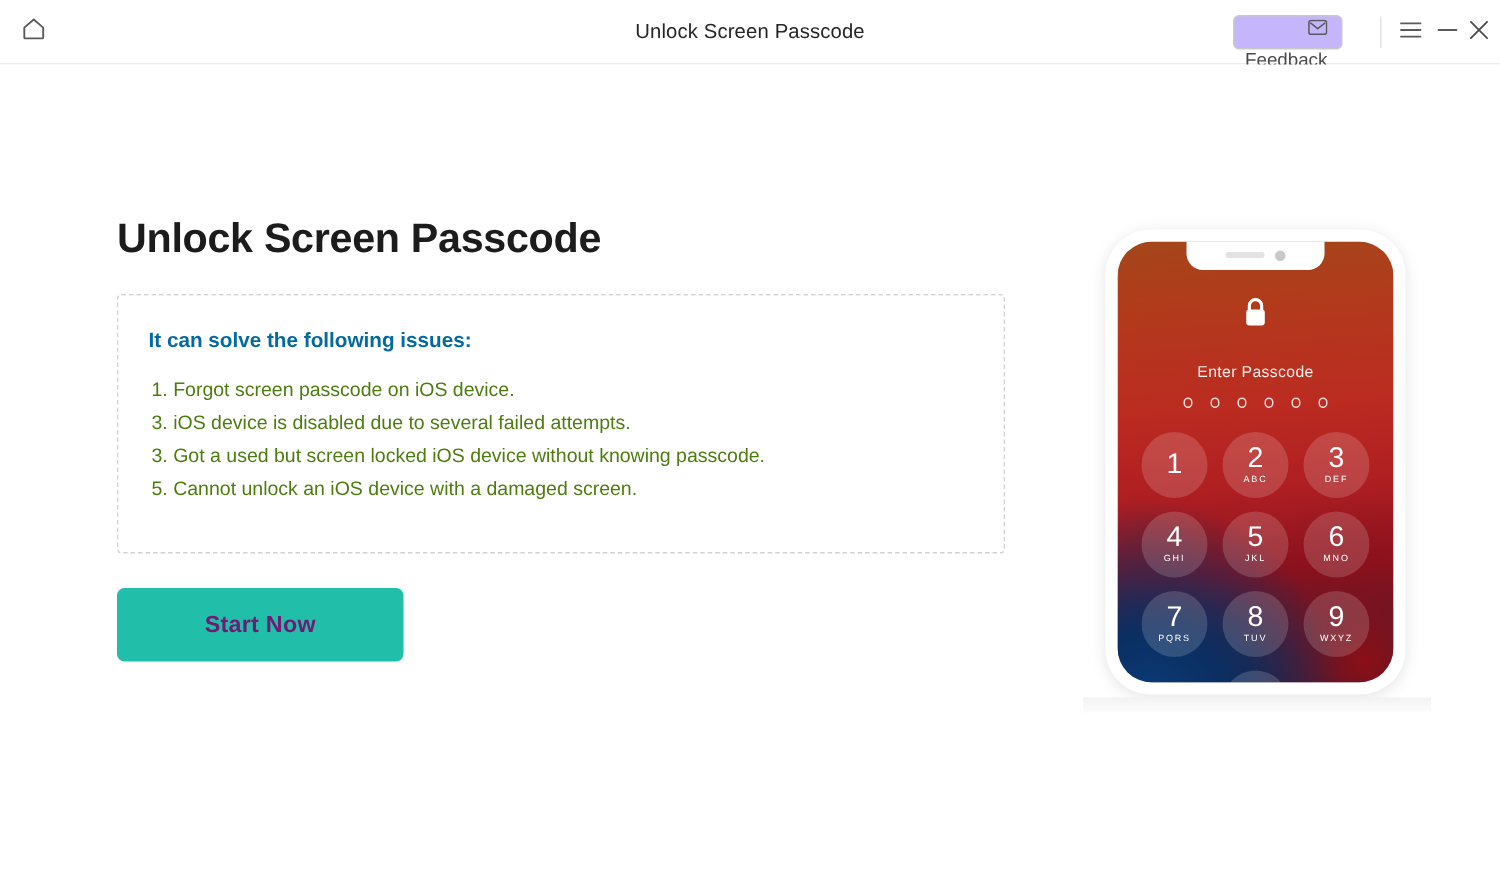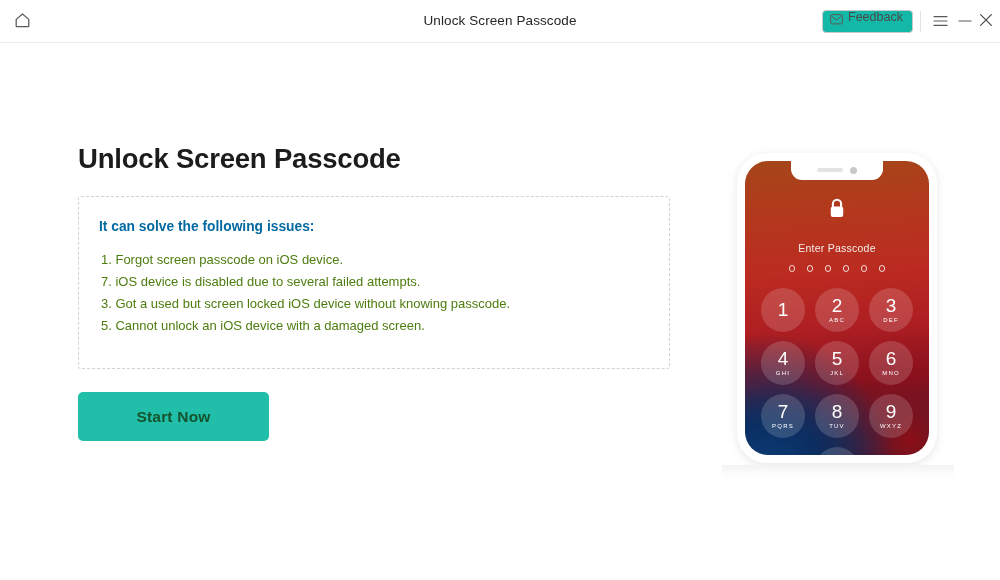--- a/index.html
+++ b/index.html
@@ -27,23 +27,24 @@
   .win-title {
     position: absolute; left: 0; top: 13px;
     width: 1000px; text-align: center;
     font-size: 13.5px; color: #262626;
     letter-spacing: .1px;
   }
   .feedback-btn {
     position: absolute; left: 822px; top: 10px;
     height: 23px; padding: 0 9px 0 7px;
     border: 1px solid #c9c9c9; border-radius: 4px;
-    background: #14b8a6;
-    display: flex; align-items: flex-start; gap: 5px;
+    background: #c4b5fd;
+    display: flex; align-items: flex-end; gap: 5px;
     cursor: pointer;
+    flex-direction: column;
   }
   .feedback-btn span.fb-label {
     font-size: 12.5px; color: #4a4a4a; line-height: 1;
   }
   .wc-sep {
     position: absolute; left: 920px; top: 11px;
     width: 1px; height: 21px; background: #e2e2e2;
   }
   .wc {
     position: absolute; top: 11px;
@@ -80,21 +81,21 @@
   }
   .issues-list li {
     font-size: 13px; color: #4d7c0f;
     line-height: 22px; white-space: nowrap;
   }
 
   .start-btn {
     position: absolute; left: 78px; top: 349px;
     width: 191px; height: 49px;
     background: #21bfa9; border: none; border-radius: 5px;
-    color: #14532d; font-size: 15.5px; font-weight: bold;
+    color: #701a75; font-size: 15.5px; font-weight: bold;
     font-family: "Liberation Sans", sans-serif;
     cursor: pointer; letter-spacing: .2px;
   }
 
   
   .phone-wrap {
     position: absolute; left: 722px; top: 75px;
     width: 232px; height: 365px;
     overflow: hidden;
   }
@@ -221,21 +222,21 @@
 </div>
 
 <div class="stage">
 
   <div class="headline">Unlock Screen Passcode</div>
 
   <div class="issues-box">
     <div class="issues-title">It can solve the following issues:</div>
     <ul class="issues-list">
       <li>1. Forgot screen passcode on iOS device.</li>
-      <li>7. iOS device is disabled due to several failed attempts.</li>
+      <li>3. iOS device is disabled due to several failed attempts.</li>
       <li>3. Got a used but screen locked iOS device without knowing passcode.</li>
       <li>5. Cannot unlock an iOS device with a damaged screen.</li>
     </ul>
   </div>
 
   <button class="start-btn">Start Now</button>
 
   <div class="phone-wrap">
     <div class="phone">
       <div class="screen">

